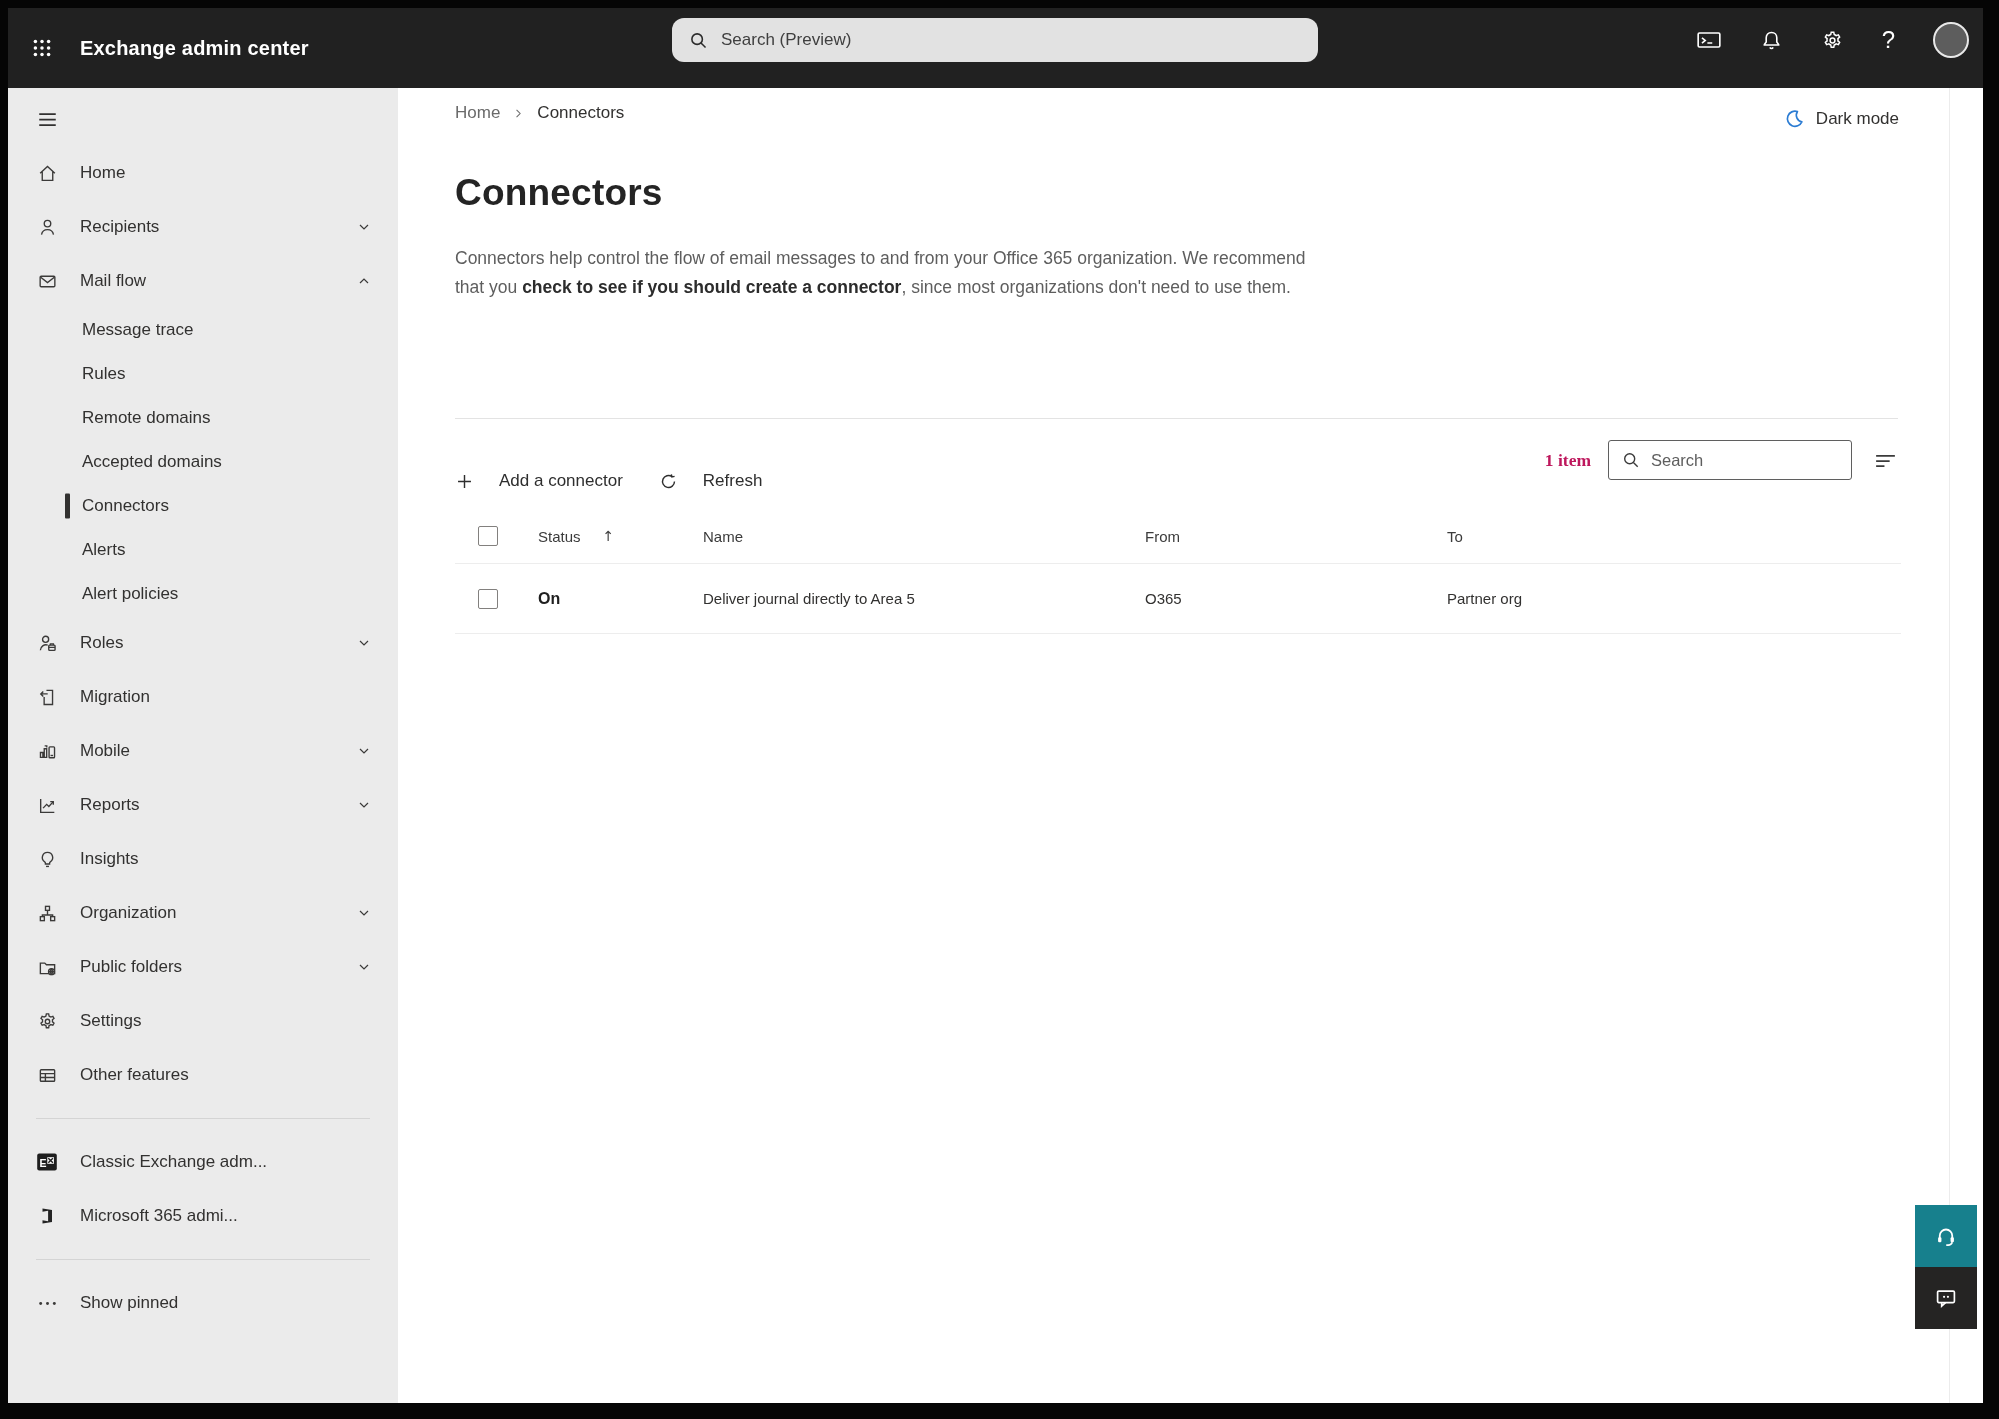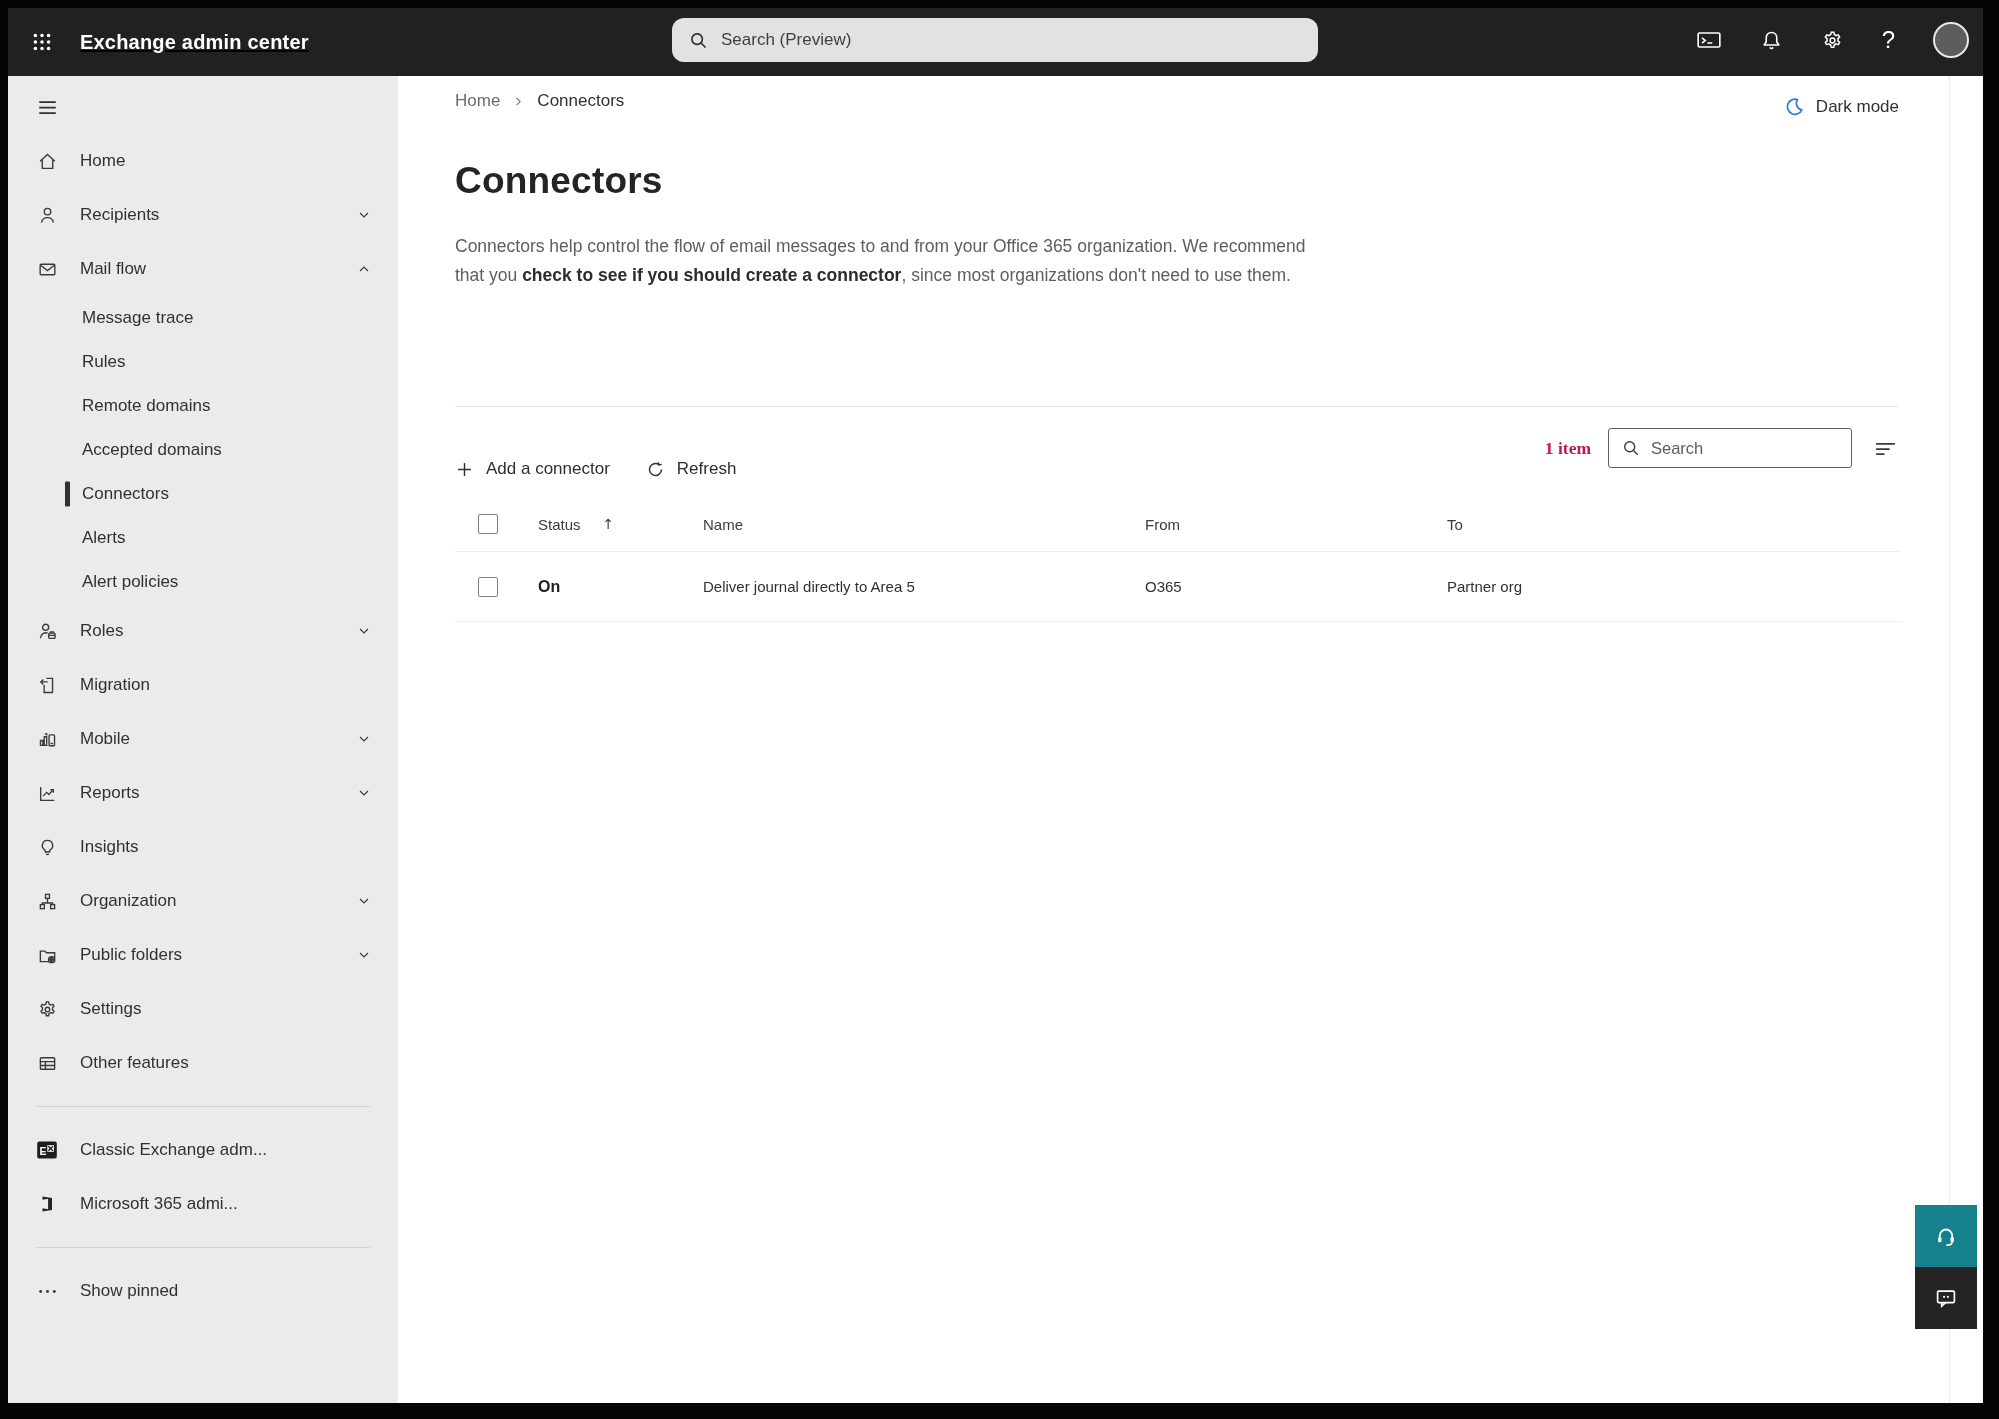--- a/index.html
+++ b/index.html
@@ -1,20 +1,20 @@
 <!DOCTYPE html>
 <html><head>
 <meta charset="utf-8">
 <style>
   * { box-sizing: border-box; margin: 0; padding: 0; }
   html,body { width:1999px; height:1419px; background:#050505; font-family:"Liberation Sans", sans-serif; overflow:hidden; }
   .screen { position:absolute; left:8px; top:8px; width:1975px; height:1395px; background:#fff; display:flex; flex-direction:column; }
 
   
-  .topbar { flex:none; height:68px; background:#212121; display:flex; align-items:center; position:relative; z-index:2;text-decoration:underline; }
+  .topbar { flex:none; height:80px; background:#212121; display:flex; align-items:center; position:relative; z-index:2; }
   .waffle-btn { margin-left:22px; width:24px; height:24px; display:flex; align-items:center; justify-content:center; }
   .app-title { margin-left:26px; font-size:20px; font-weight:600; color:#fff; letter-spacing:.2px; white-space:nowrap; }
   .top-search { position:absolute; left:664px; top:10px; width:646px; height:44px; background:#e2e2e2; border-radius:12px; display:flex; align-items:center; padding:0 14px 0 16px; gap:12px; }
   .top-search input { flex:1; border:none; outline:none; background:transparent; font-size:17px; color:#1f1f1f; font-family:inherit; }
   .top-search input::placeholder { color:#3f3f3f; opacity:1; }
   .top-icons { position:absolute; right:14px; top:0; height:64px; display:flex; align-items:center; gap:38px; }
   .top-icon { display:flex; align-items:center; justify-content:center; }
   .help-glyph { color:#fff; font-size:24px; font-weight:400; line-height:1; }
   .avatar { width:36px; height:36px; border-radius:50%; background:#5d5d5d; border:2px solid #e9e9e9; }
 
@@ -43,21 +43,21 @@
 
   .darkmode { position:absolute; top:20px; right:84px; display:flex; align-items:center; gap:11px; font-size:17px; color:#323130; }
 
   .page-title { position:absolute; left:57px; top:84px; font-size:37px; font-weight:700; color:#242424; letter-spacing:.2px; }
   .page-desc { position:absolute; left:57px; top:156px; width:878px; font-size:17.5px; line-height:29px; color:#5e5e5e; }
   .page-desc strong { font-weight:600; color:#2c2c2c; }
 
   .content-rule { position:absolute; left:57px; top:330px; width:1443px; height:1px; background:#e3e3e3; }
 
   .cmdbar { position:absolute; left:57px; top:347px; width:1443px; height:50px; display:flex; align-items:center; font-size:17px; color:#2e2e2e; }
-  .cmd-btn { display:flex; align-items:flex-end; gap:12px; margin-right:36px; white-space:nowrap;margin-top:42px; }
+  .cmd-btn { display:flex; align-items:flex-end; gap:25px; margin-right:36px; white-space:nowrap;margin-top:42px; }
   .count-label { margin-left:auto; font-family:"Liberation Serif", serif; font-weight:700; font-size:17.5px; color:#be185d; }
   .list-search { margin-left:17px; width:244px; height:40px; border:1.5px solid #5f5f5f; border-radius:3px; display:flex; align-items:center; padding:0 10px 0 12px; gap:10px; background:#fff; }
   .list-search input { flex:1; border:none; outline:none; background:transparent; font-size:16.5px; color:#323130; font-family:inherit; min-width:0; }
   .list-search input::placeholder { color:#5e5e5e; opacity:1; }
   .filter-btn { margin-left:21px; display:flex; }
 
   .tbl { position:absolute; left:57px; top:421px; width:1446px; }
   .tbl-header, .tbl-row { display:grid; grid-template-columns:83px 165px 442px 302px 1fr; align-items:center; border-bottom:1px solid #ededed; }
   .tbl-header { height:55px; font-size:15px; color:#3b3b3b; }
   .tbl-row { height:70px; font-size:15px; color:#323130; }

